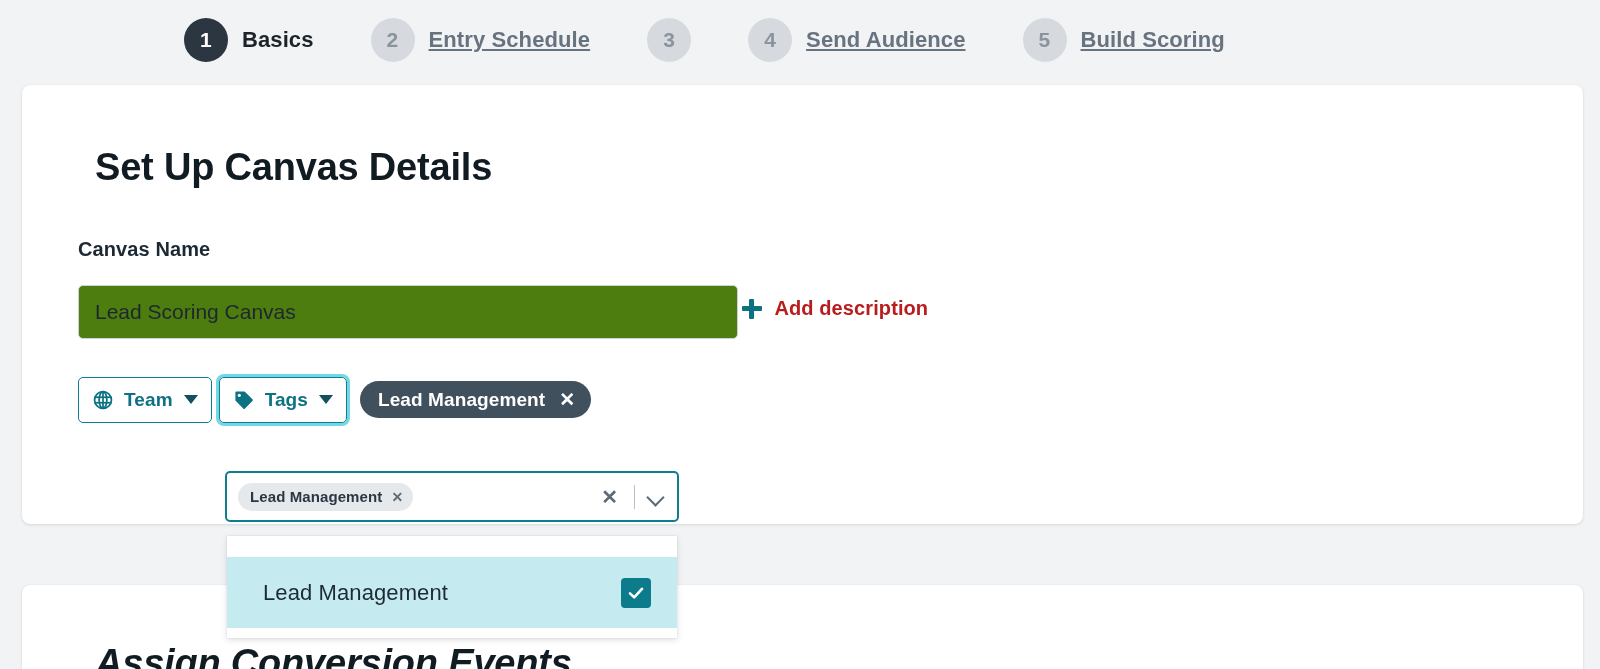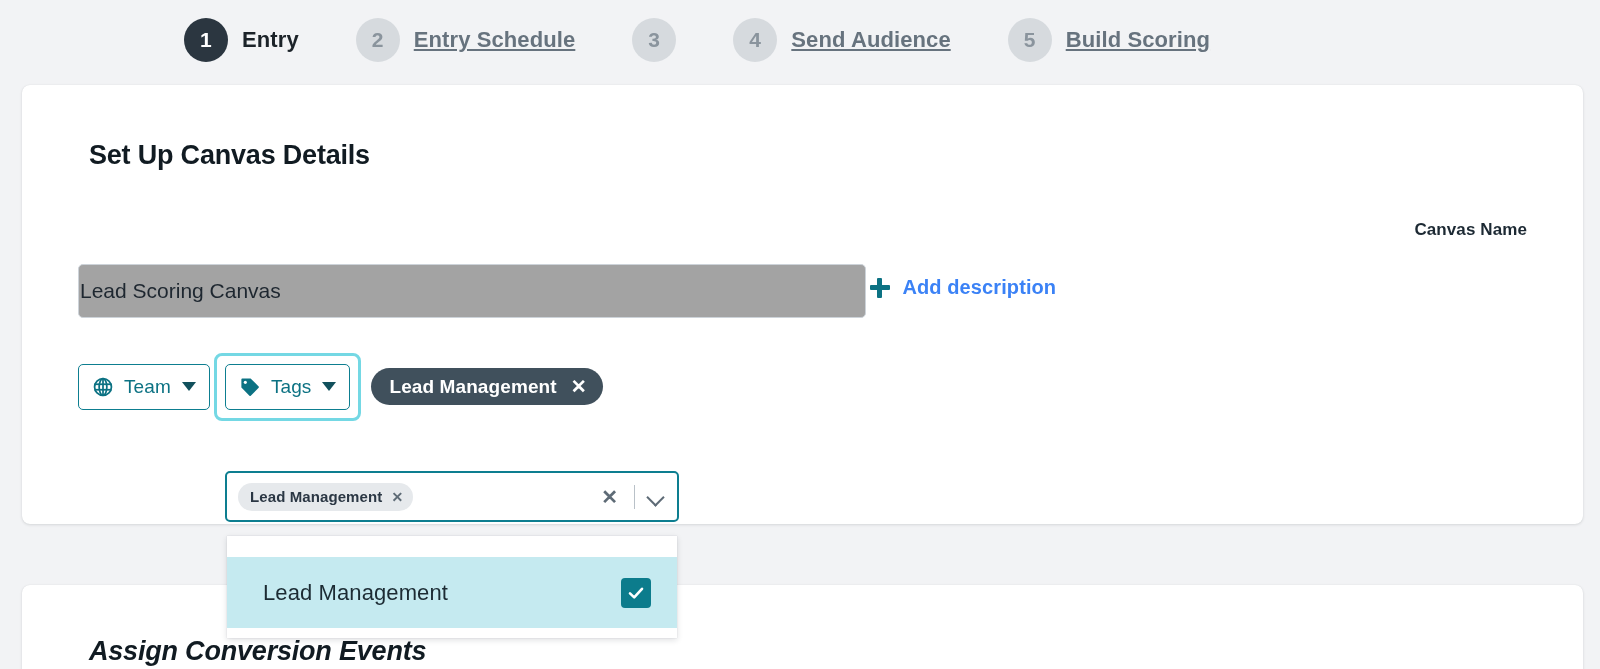--- a/index.html
+++ b/index.html
@@ -76,57 +76,56 @@
     height: 439px;
   }
   #card-conversion {
     top: 585px;
     height: 120px;
   }
 
   .card-inner { padding: 44px 56px 0 56px; }
 
   .section-title {
-    font-size: 27px;
+    font-size: 38px;
     font-weight: 700;
     color: #111B22;
     letter-spacing: -0.2px;
-    margin: 11px;
+    margin: 17px;
   }
   #card-conversion .card-inner { padding-top: 40px; font-style: italic; }
 
   .field-label {
-    font-size: 17px;
+    font-size: 20px;
     font-weight: 700;
     color: #1C2933;
     margin-top: 49px;
     letter-spacing: 0.1px;
-    text-align: right;
   }
 
   .text-input {
     margin-top: 12px;
-    width: 788px;
+    width: 660px;
     height: 54px;
     box-sizing: border-box;
     border: 1px solid #CDD3D9;
     border-radius: 5px;
-    padding: 0 1px;
+    padding: 0 16px;
     font-size: 21px;
     color: #1E2730;
     font-family: "Liberation Sans", sans-serif;
-    background: #a3a3a3;
+    background: #4d7c0f;
     outline: none;
   }
 
   .add-description {
     margin-top: 36px;
     display: inline-flex;
     align-items: center;
-    color: #3b82f6;
+    color: #b91c1c;
     cursor: pointer;
     user-select: none;
   }
   .plus-icon {
     position: relative;
     width: 20px;
     height: 20px;
     flex: 0 0 auto;
     margin-right: 12px;
   }
@@ -160,36 +159,36 @@
     background: #FFFFFF;
     display: inline-flex;
     align-items: center;
     padding: 0 13px;
     color: #0C7283;
     cursor: pointer;
     user-select: none;
   }
   .pill-label {
     font-size: 19px;
-    font-weight: 400;
+    font-weight: 700;
     letter-spacing: 0.1px;
     margin: 0 11px 0 10px;
   }
   .caret {
     width: 0; height: 0;
     border-left: 7px solid transparent;
     border-right: 7px solid transparent;
     border-top: 9px solid #11505C;
   }
 
   .tags-button-wrap {
     margin-left: 4px;
     border: 3px solid #74D8E4;
     border-radius: 8px;
-    padding: 8px;
+    padding: 0;
     display: inline-flex;
     line-height: 0;
   }
 
   .dark-chip {
     margin-left: 10px;
     height: 37px;
     border-radius: 19px;
     background: #40505C;
     color: #FFFFFF;
@@ -319,21 +318,21 @@
 
   .icon-svg { display: block; }
 </style>
 </head>
 <body>
 
 <div class="stepper">
 
   <div class="step active">
     <div class="step-circle">1</div>
-    <div class="step-label">Entry</div>
+    <div class="step-label">Basics</div>
   </div>
 
   <div class="step inactive">
     <div class="step-circle">2</div>
     <div class="step-label">Entry Schedule</div>
   </div>
 
   <div class="step inactive">
     <div class="step-circle">3</div>
   </div>

